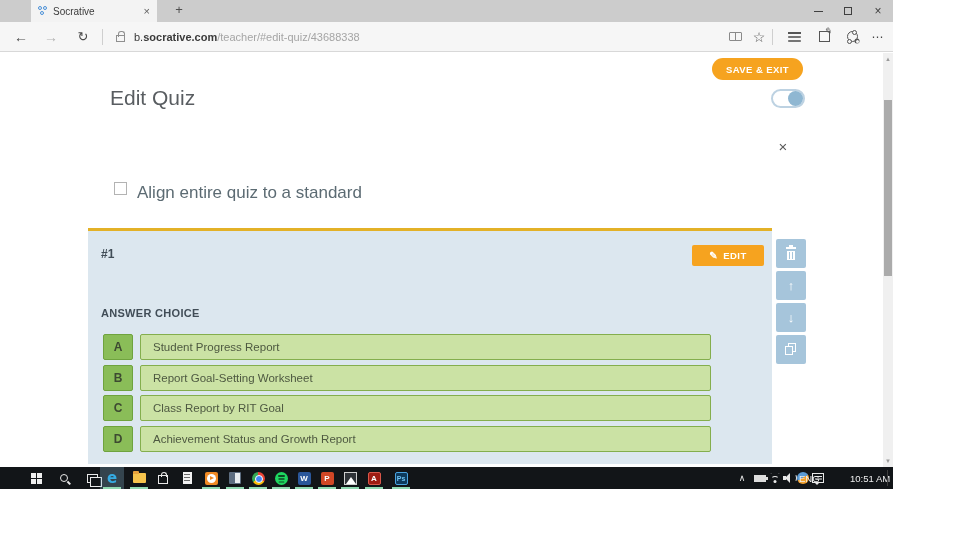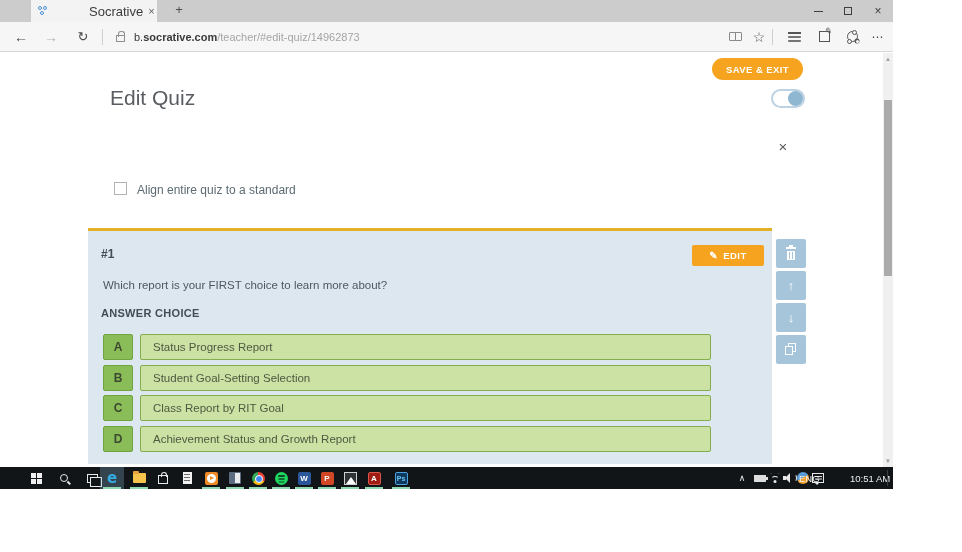--- a/index.html
+++ b/index.html
@@ -6,21 +6,21 @@
   body { font-family:"Liberation Sans", sans-serif; background:#fff; }
   .canvas { position:relative; width:962px; height:552px; background:#ffffff; overflow:hidden; }
   .screen { position:absolute; left:0; top:0; width:893px; height:489px; }
 
   
   .tabbar { position:absolute; left:0; top:0; width:893px; height:22px; background:#cccccc; }
   .tab { position:absolute; left:31px; top:0; width:126px; height:22px; background:#f3f3f3; display:flex; align-items:center; padding:0 7px; gap:5px; }
   .tab-logo { width:10px; height:10px; position:relative; flex:none; }
   .tab-logo i { position:absolute; width:4px; height:4px; border:1px solid #4a90d9; border-radius:50%; }
   .tab-logo i:nth-child(1){left:0;top:0;} .tab-logo i:nth-child(2){left:5px;top:0;} .tab-logo i:nth-child(3){left:2px;top:5px;}
-  .tab-title { flex:1; font-size:13px; color:#3b3b3b;margin-left:36px; }
+  .tab-title { flex:1; font-size:10px; color:#3b3b3b; }
   .tab-close { font-size:11px; color:#5f5f5f; }
   .newtab { position:absolute; left:168px; top:2px; font-size:13px; color:#4f4f4f; width:22px; text-align:center; }
   .wincontrols { position:absolute; right:0; top:0; height:22px; display:flex; align-items:center; }
   .winbtn { width:30px; height:22px; display:flex; align-items:center; justify-content:center; color:#3f3f3f; }
   .win-min i { width:9px; height:1px; background:#3f3f3f; display:block; }
   .win-max i { width:8px; height:8px; border:1px solid #3f3f3f; display:block; }
   .win-close { font-size:12px; }
 
   .toolbar { position:absolute; left:0; top:22px; width:893px; height:30px; background:#f6f6f6; border-bottom:1px solid #d8d8d8; }
   .tb { position:absolute; top:0; height:29px; display:flex; align-items:center; justify-content:center; }
@@ -56,21 +56,21 @@
   .save-exit { position:absolute; left:712px; top:5px; width:91px; height:22px; background:#f6a31f; border-radius:11px; color:#fff; font-size:9.5px; font-weight:bold; letter-spacing:.4px; display:flex; align-items:center; justify-content:center; }
   .page-title { position:absolute; left:110px; top:33px; font-size:21px; color:#595d61; }
   .share-block { position:absolute; left:646px; top:33px; width:120px; text-align:right; }
   .share-label { font-size:10.5px; color:#6b7680; line-height:12px; }
   .share-code { font-size:11px; font-weight:bold; color:#3a3f44; line-height:13px; }
   .toggle { position:absolute; left:771px; top:36px; width:34px; height:19px; background:#fff; border:2px solid #bdd2e2; border-radius:10px; }
   .toggle i { position:absolute; right:0; top:0; width:15px; height:15px; background:#8fb7d2; border-radius:50%; }
   .quiz-input { position:absolute; left:88px; top:78px; width:716px; height:30px; border:1px solid #c8c8c8; background:#fff; font-family:"Liberation Sans", sans-serif; font-size:12px; color:#4a4a4a; padding:0 30px 0 13px; }
   .input-clear { position:absolute; left:772px; top:83px; width:22px; height:20px; font-size:15px; color:#5a5a5a; display:flex; align-items:center; justify-content:center; }
   .align-check { position:absolute; left:114px; top:129px; width:13px; height:13px; border:1px solid #b3b3b3; background:#fff; }
-  .align-label { position:absolute; left:137px; top:130px; font-size:12px; color:#5c6b73; }
+  .align-label { position:absolute; left:137px; top:130px; font-size:17px; color:#5c6b73; }
 
   .card { position:absolute; left:88px; top:175px; width:684px; height:236px; background:#dce7ef; border-top:3px solid #e3b127; }
   .qnum { position:absolute; left:13px; top:16px; font-size:12px; font-weight:bold; color:#414d57; }
   .edit-btn { position:absolute; left:604px; top:14px; width:72px; height:21px; background:#f6a31f; border-radius:2px; color:#fff; font-size:9.5px; font-weight:bold; letter-spacing:.5px; display:flex; align-items:center; justify-content:center; gap:5px; }
   .edit-btn .pencil { font-size:10px; }
   .qtext { position:absolute; left:15px; top:48px; font-size:11.5px; color:#4c5863; }
   .answers-header { position:absolute; left:13px; top:76px; font-size:11px; font-weight:bold; color:#414d57; letter-spacing:.3px;text-align:right; }
   .arow { position:absolute; left:0; width:684px; height:26px; }
   .arow .letter { position:absolute; left:15px; top:0; width:30px; height:26px; background:#8abd58; border:1px solid #6fa33e; border-radius:2px; color:#3d4a31; font-size:12px; font-weight:bold; display:flex; align-items:center; justify-content:center; }
   .arow .atext { position:absolute; left:52px; top:0; width:571px; height:26px; background:#cbe2a4; border:1px solid #84ae4d; border-radius:2px; color:#4e5941; font-size:11.5px; line-height:24px; padding-left:12px; }
@@ -175,21 +175,21 @@
       <span class="tb nav-back">←</span>
       <span class="tb nav-fwd">→</span>
       <span class="tb nav-refresh">↻</span>
       <span class="tb-divider"></span>
       <span class="tb lock">
           <i></i>
         </span>
       <div class="url">
         <span>b.</span>
           <span class="domain">socrative.com</span>
-          <span class="path">/teacher/#edit-quiz/14962873</span>
+          <span class="path">/teacher/#edit-quiz/43688338</span>
       </div>
       <span class="tb tb-rv rv-icon">
           <i></i>
         </span>
       <span class="tb tb-star">☆</span>
       <span class="tb-divider2"></span>
       <span class="tb tb-hub hub-icon">
           <i></i>
         </span>
       <span class="tb tb-note note-icon">
@@ -212,30 +212,29 @@
 
       <span class="align-check"></span>
       <span class="align-label">Align entire quiz to a standard</span>
 
       <div class="card">
         <div class="qnum">#1</div>
         <div class="edit-btn">
           <span class="pencil">✎</span>
           <span>EDIT</span>
         </div>
-        <div class="qtext">Which report is your FIRST choice to learn more about?</div>
         <div class="answers-header">ANSWER CHOICE</div>
 
         <div class="arow" style="top:103px;">
           <span class="letter">A</span>
-          <span class="atext">Status Progress Report</span>
+          <span class="atext">Student Progress Report</span>
         </div>
         <div class="arow" style="top:134px;">
           <span class="letter">B</span>
-          <span class="atext">Student Goal-Setting Selection</span>
+          <span class="atext">Report Goal-Setting Worksheet</span>
         </div>
         <div class="arow" style="top:164px;">
           <span class="letter">C</span>
           <span class="atext">Class Report by RIT Goal</span>
         </div>
         <div class="arow" style="top:195px;">
           <span class="letter">D</span>
           <span class="atext">Achievement Status and Growth Report</span>
         </div>
       </div>

